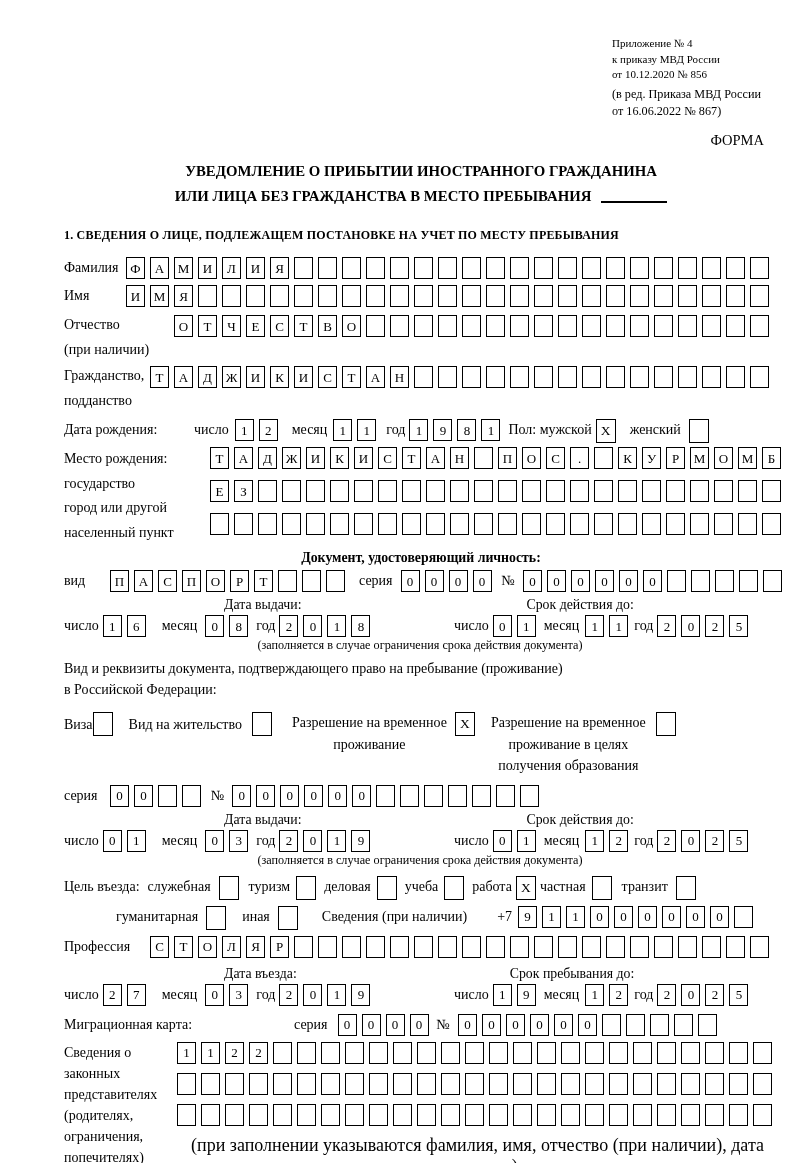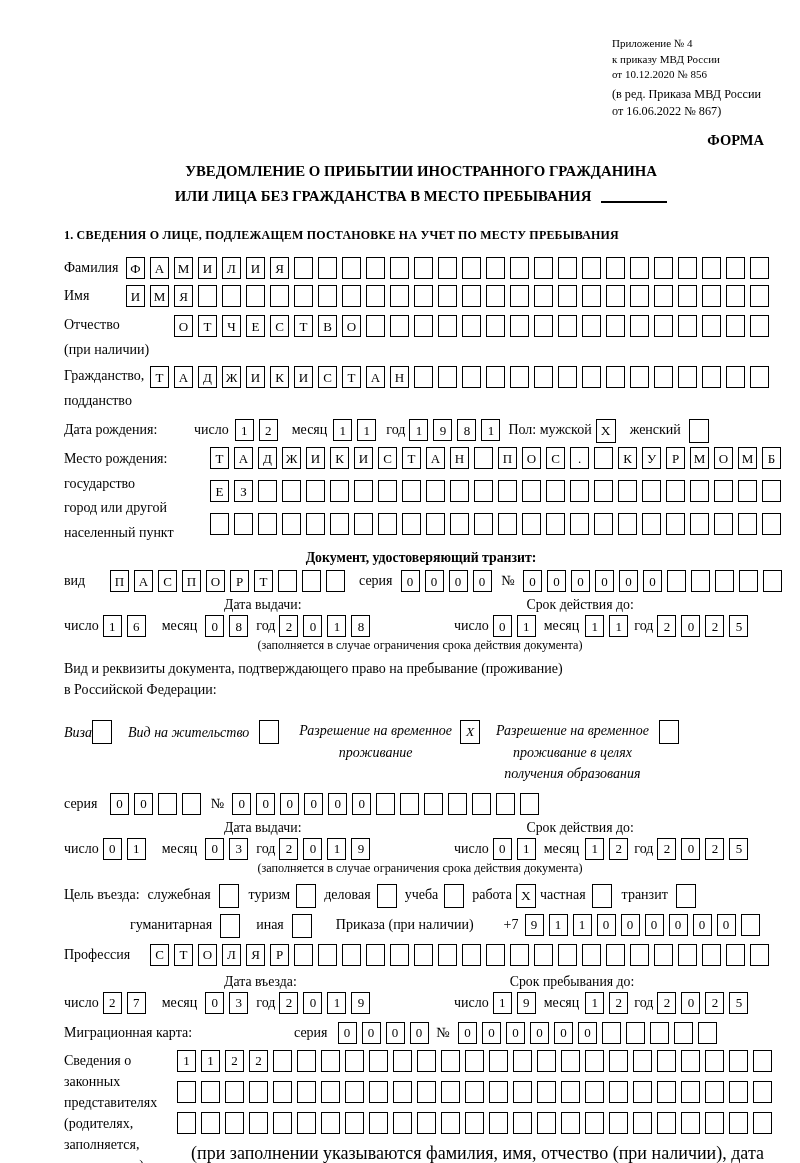--- a/index.html
+++ b/index.html
@@ -5,21 +5,21 @@
   * { box-sizing: border-box; margin: 0; padding: 0; }
   html,body { background:#fff; }
   body {
     width:800px; height:1163px; overflow:hidden;
     font-family:"Liberation Serif", serif; color:#000; font-size:14px;
   }
   .sheet { padding:36px 22px 0 64px; }
 
   .hdr { margin-left:548px; font-size:11px; line-height:1.42; }
   .hdr-note { margin-left:548px; font-size:12.2px; line-height:1.38; margin-top:3px; }
-  .forma { font-weight:700; text-align:right; padding-right:14px; margin-top:13px; font-size:14.5px; }
+  .forma { font-weight:400; text-align:right; padding-right:14px; margin-top:13px; font-size:14.5px; }
   .title { font-weight:700; text-align:center; font-size:14.8px; line-height:1.65; margin-top:10px; }
   .u-line { display:inline-block; width:66px; border-bottom:2px solid #000; margin-left:10px; transform:translateY(2px); }
   .sec1 { font-weight:700; font-size:12px; margin-top:20px; letter-spacing:0.2px; }
 
   .row { display:flex; align-items:flex-start; margin-top:6px; }
   .lbl, .sub { flex:none; padding-top:3px; }
   .cells { display:flex; gap:5px; flex:none; }
   .cell {
     flex:none; width:19px; height:22px; border:1.4px solid #000;
     display:flex; align-items:center; justify-content:center;
@@ -44,21 +44,21 @@
 
   .center-b { text-align:center; font-weight:700; font-size:13.8px; margin-top:4px; }
   .date-titles { margin-top:5px; font-size:13.8px; }
   .date-titles .t1 { margin-left:160px; }
   .date-titles .t2 { margin-left:225px; }
   .dg { display:flex; align-items:flex-start; }
   .dg-left { width:390px; flex:none; display:flex; align-items:flex-start; }
   .footnote { text-align:center; font-size:12.2px; margin-top:1px; padding-right:2px; }
   .intro { margin-top:8px; font-size:14px; }
 
-  .permit { margin-top:22px;font-style:italic; }
+  .permit { margin-top:14px; }
   .optcol { flex:none; text-align:center; }
   .optcol div { line-height:21.5px; }
   .caption { font-size:18px; margin-top:3px; text-align:center; }
   .legal .lblcol div { line-height:21px; }
   .legal .cellcol .cells { margin-bottom:9px; }
 </style>
 </head>
 <body>
 
 <div class="sheet">
@@ -323,21 +323,21 @@
           <span class="cell"></span>
           <span class="cell"></span>
           <span class="cell"></span>
           <span class="cell"></span>
           <span class="cell"></span>
           <span class="cell"></span>
         </div>
     </div>
   </div>
 
-  <div class="center-b">Документ, удостоверяющий транзит:</div>
+  <div class="center-b">Документ, удостоверяющий личность:</div>
 
   <div class="row" style="margin-top:4px">
     <span class="lbl lw46">вид</span>
     <span class="cells">
         <span class="cell">П</span>
         <span class="cell">А</span>
         <span class="cell">С</span>
         <span class="cell">П</span>
         <span class="cell">О</span>
         <span class="cell">Р</span>
@@ -524,25 +524,25 @@
     <span class="box"></span>
     <span class="sub ml8 mr4">работа</span>
     <span class="box">X</span>
     <span class="sub ml4 mr6" style="margin-left:4px">частная</span>
     <span class="box"></span>
     <span class="sub ml10 mr8">транзит</span>
     <span class="box"></span>
   </div>
 
   <div class="row">
-    <span class="sub mr8" style="margin-left:66px">гуманитарная</span>
+    <span class="sub mr8" style="margin-left:52px">гуманитарная</span>
     <span class="box"></span>
     <span class="sub ml16 mr8">иная</span>
     <span class="box"></span>
-    <span class="sub ml24 mr10">Приказа (при наличии)</span>
+    <span class="sub ml24 mr10">Сведения (при наличии)</span>
     <span class="sub ml20 mr6">+7</span>
     <span class="cells">
         <span class="cell">9</span>
         <span class="cell">1</span>
         <span class="cell">1</span>
         <span class="cell">0</span>
         <span class="cell">0</span>
         <span class="cell">0</span>
         <span class="cell">0</span>
         <span class="cell">0</span>
@@ -653,21 +653,21 @@
         <span class="cell"></span>
       </span>
   </div>
 
   <div class="row legal">
     <div class="lblcol lw113">
       <div>Сведения о</div>
       <div>законных</div>
       <div>представителях</div>
       <div>(родителях,</div>
-      <div>заполняется,</div>
+      <div>ограничения,</div>
       <div>попечителях)</div>
     </div>
     <div class="cellcol">
       <div class="cells">
           <span class="cell">1</span>
           <span class="cell">1</span>
           <span class="cell">2</span>
           <span class="cell">2</span>
           <span class="cell"></span>
           <span class="cell"></span>

